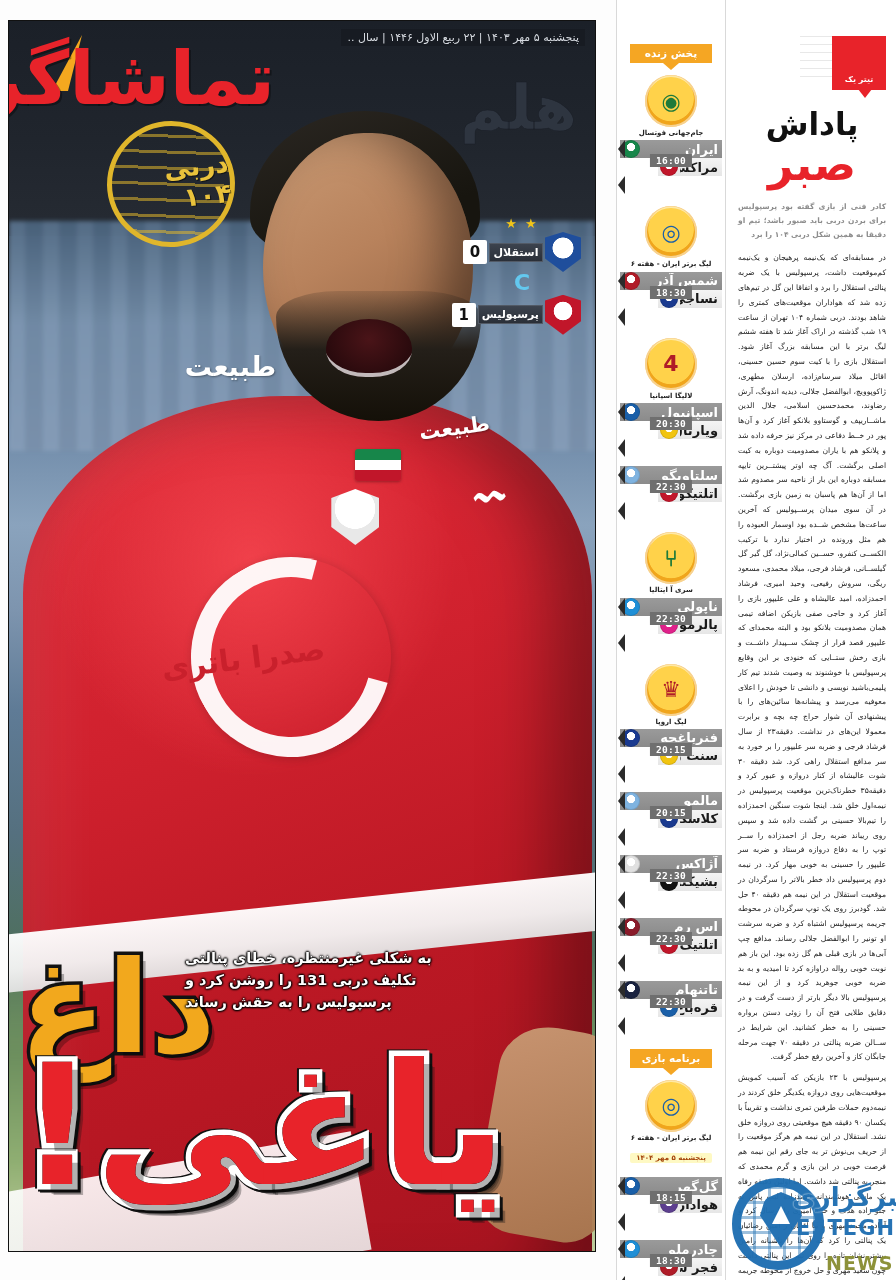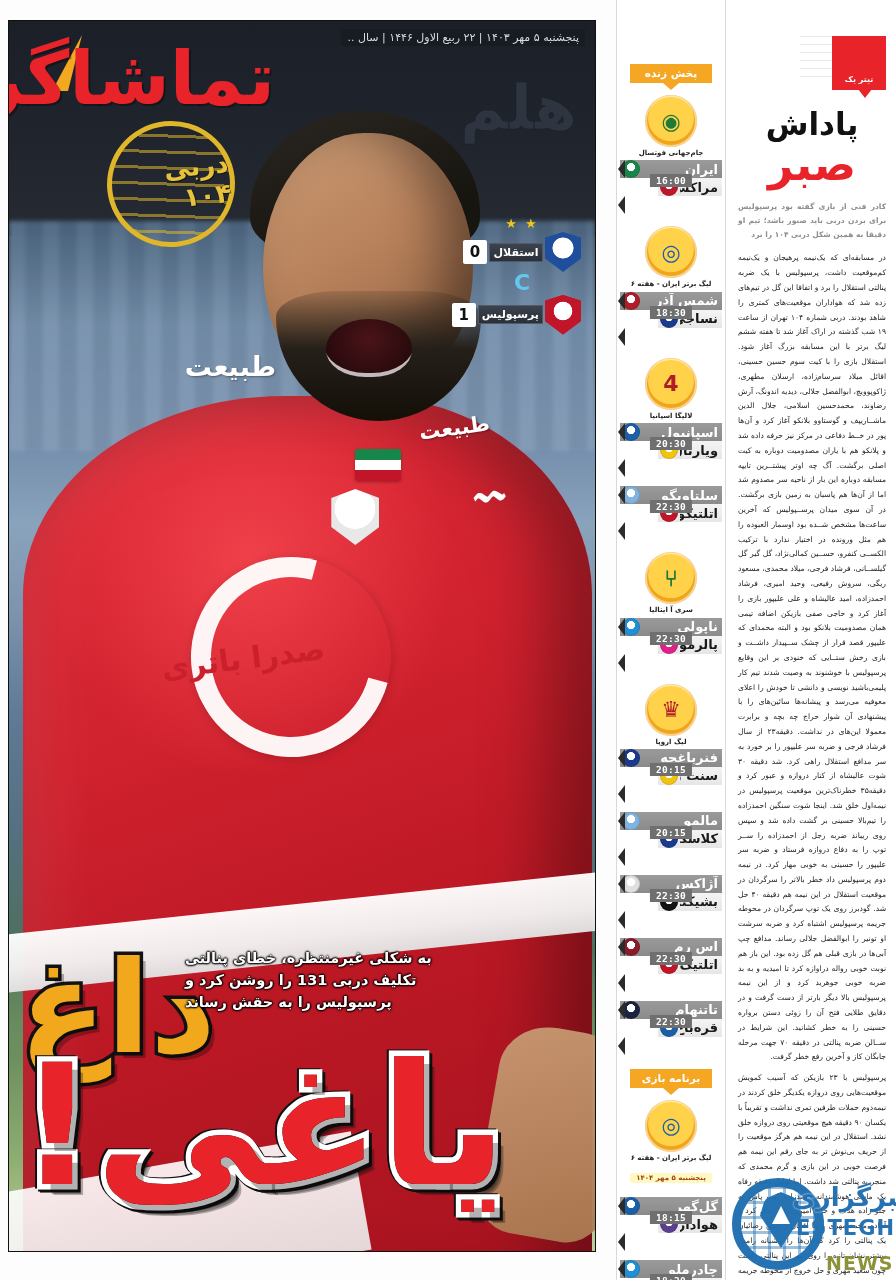--- a/index.html
+++ b/index.html
@@ -287,21 +287,21 @@
     width: 282px; direction: rtl; text-align: left;
     font-weight: 800; line-height: 1.52; font-size: 14.5px;
     color: #ffffff;
     text-shadow: -1px 0 2px #000, 1px 0 2px #000, 0 1px 2px #000, 0 -1px 2px #000;
   }
   .deck .hi { color: #f2c21b; }
 
   
   .sidebar {
     width: 110px; height: 1280px;
-    padding: 64px 3px 10px 3px;
+    padding: 44px 3px 10px 3px;
     background: #fff;
     border-left: 1px solid #d9d9d9;
     border-right: 1px solid #d9d9d9;
     direction: rtl;
     overflow: hidden;
   }
   .sb-badge {
     margin: 0 auto 4px; width: 82px;
     background: #f5a623; color: #fff;
     font-size: 10.5px; font-weight: 800;

